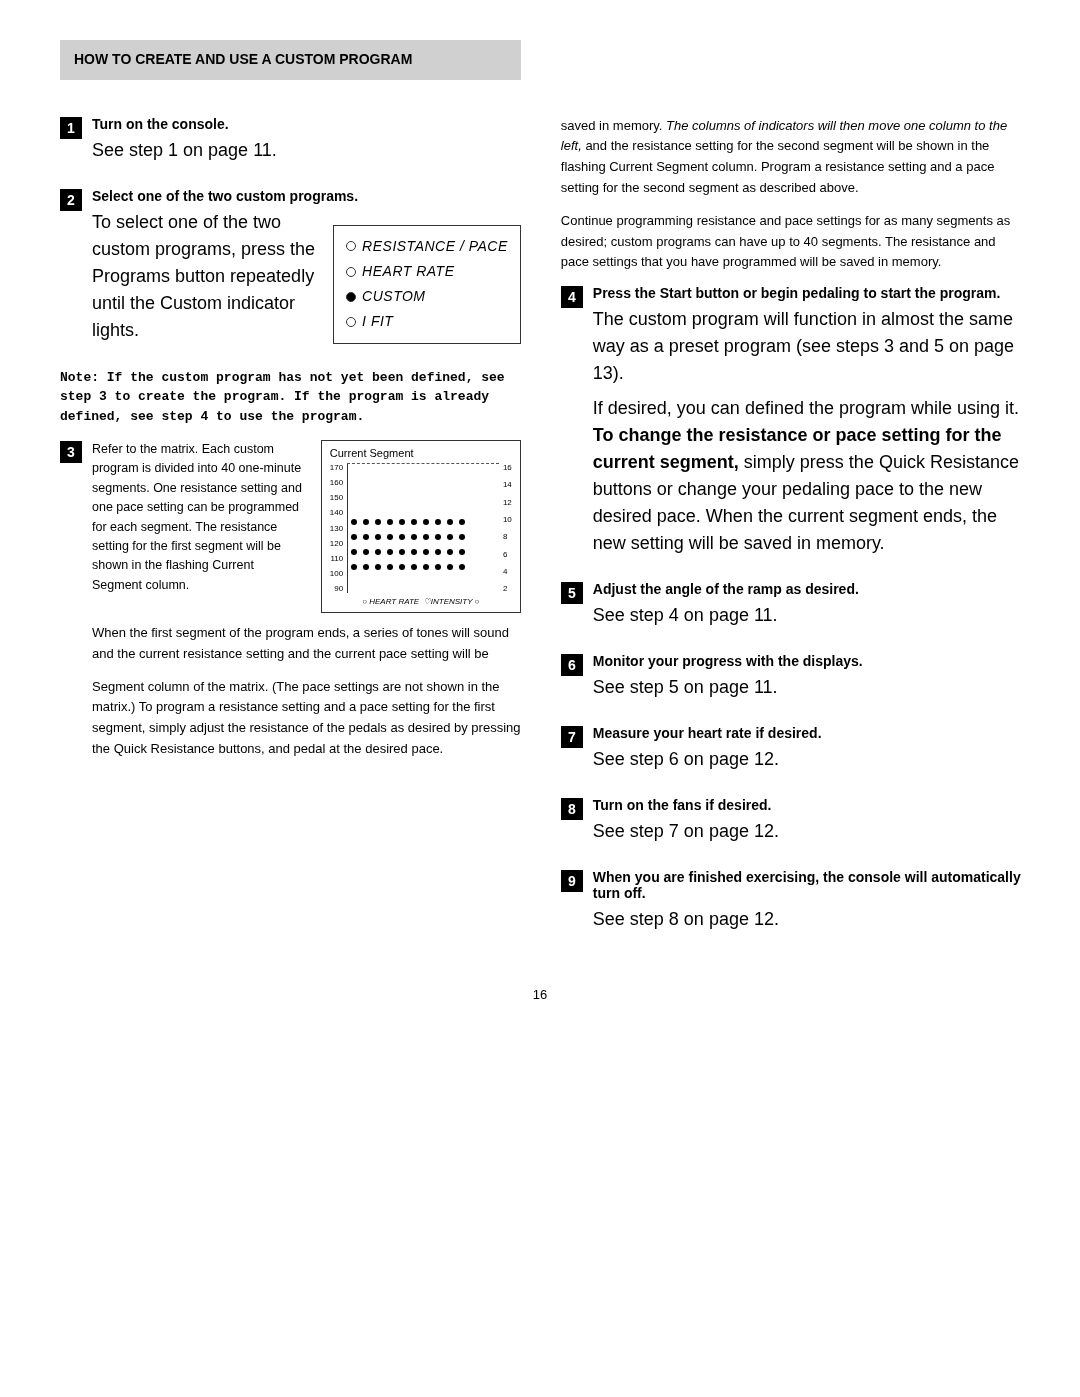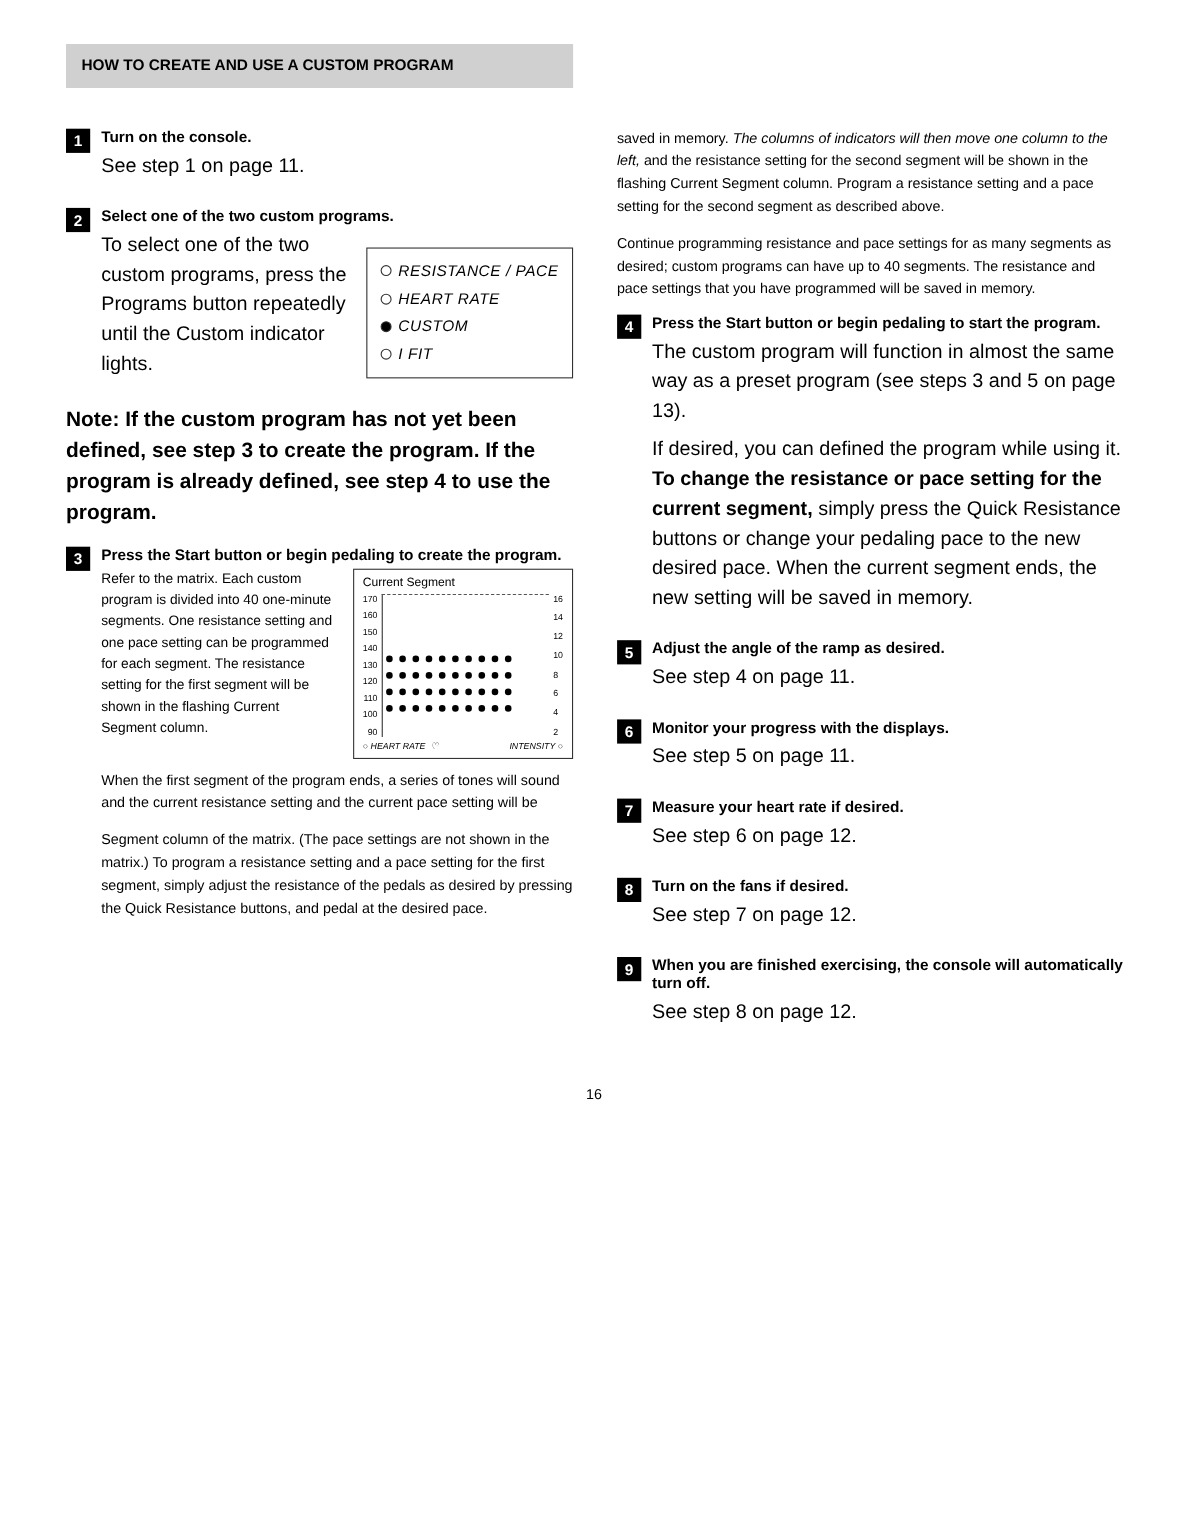--- a/index.html
+++ b/index.html
@@ -69,23 +69,24 @@
       font-size: 14px;
       margin-bottom: 5px;
     }
     .step-body {
       font-size: 18px;
       line-height: 1.5;
       margin-bottom: 8px;
     }
     .note-bold {
       font-weight: bold;
-      font-size: 19px;
+      font-size: 13px;
       line-height: 1.5;
       margin-bottom: 14px;
+      font-family: Liberation Mono, monospace;
     }
     .indicator-box {
       border: 1.5px solid #333;
       padding: 8px 12px;
       margin: 8px 0 8px 0;
       display: inline-block;
       background: #fff;
       font-size: 11px;
       line-height: 1.8;
     }
@@ -128,21 +129,21 @@
       display: flex;
       flex-direction: column;
       justify-content: space-between;
       font-size: 8px;
       height: 130px;
       text-align: right;
       padding-right: 2px;
     }
     .matrix-footer {
       display: flex;
-      justify-content: space-between;
+      justify-content: center;
       font-size: 8px;
       font-style: italic;
       text-transform: uppercase;
       margin-top: 4px;
     }
     .matrix-y-right {
       display: flex;
       flex-direction: column;
       justify-content: space-between;
       font-size: 8px;
@@ -212,21 +213,20 @@
             </div>
           </div>
         </div>
       </div>
 
       <div class="note-bold">Note: If the custom program has not yet been defined, see step 3 to create the program. If the program is already defined, see step 4 to use the program.</div>
 
       <div class="step">
         <div class="step-num">3</div>
         <div class="step-content">
-          <div class="step-title">Press the Start button or begin pedaling to create the program.</div>
           <div style="display:flex; gap:14px; align-items:flex-start; margin-bottom:10px;">
             <div class="step-body" style="flex:1; font-size:12.5px; line-height:1.55;">Refer to the matrix. Each custom program is divided into 40 one-minute segments. One resistance setting and one pace setting can be programmed for each segment. The resistance setting for the first segment will be shown in the flashing Current Segment column.</div>
 
             <div class="matrix-diagram">
               <div class="matrix-title">Current Segment</div>
               <div style="display:flex; gap:2px;">
 
                 <div class="matrix-y-axis">
                   <span>170</span>
                   <span>160</span>

